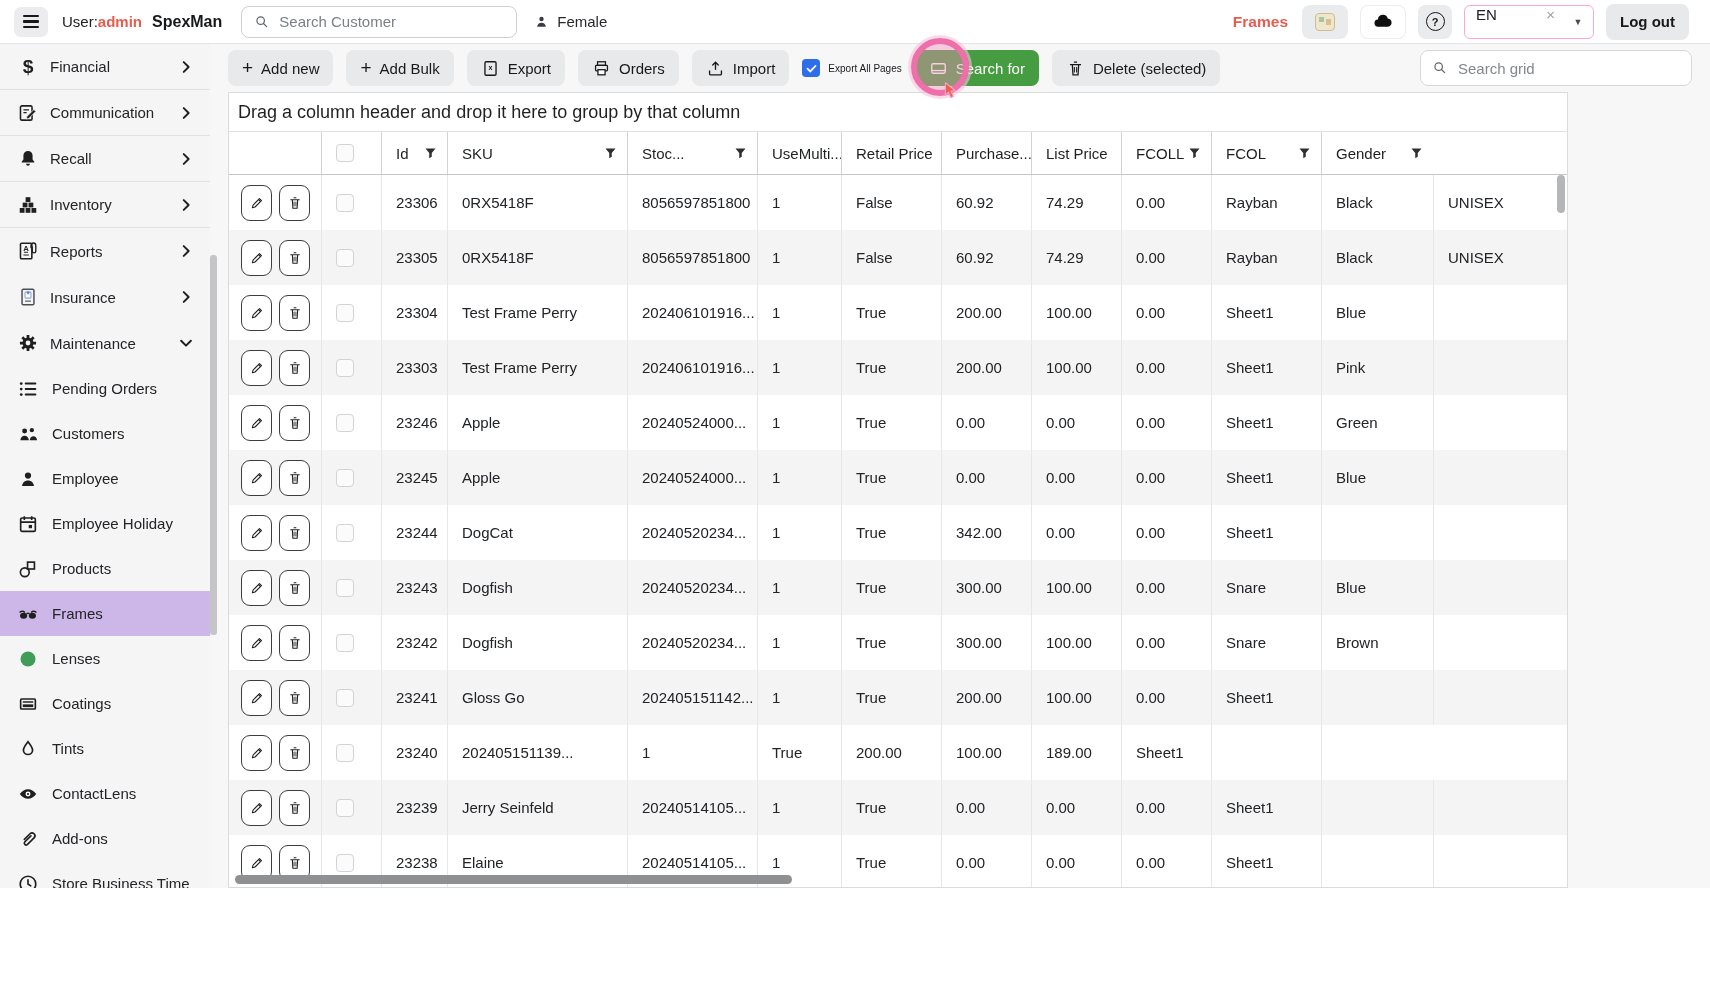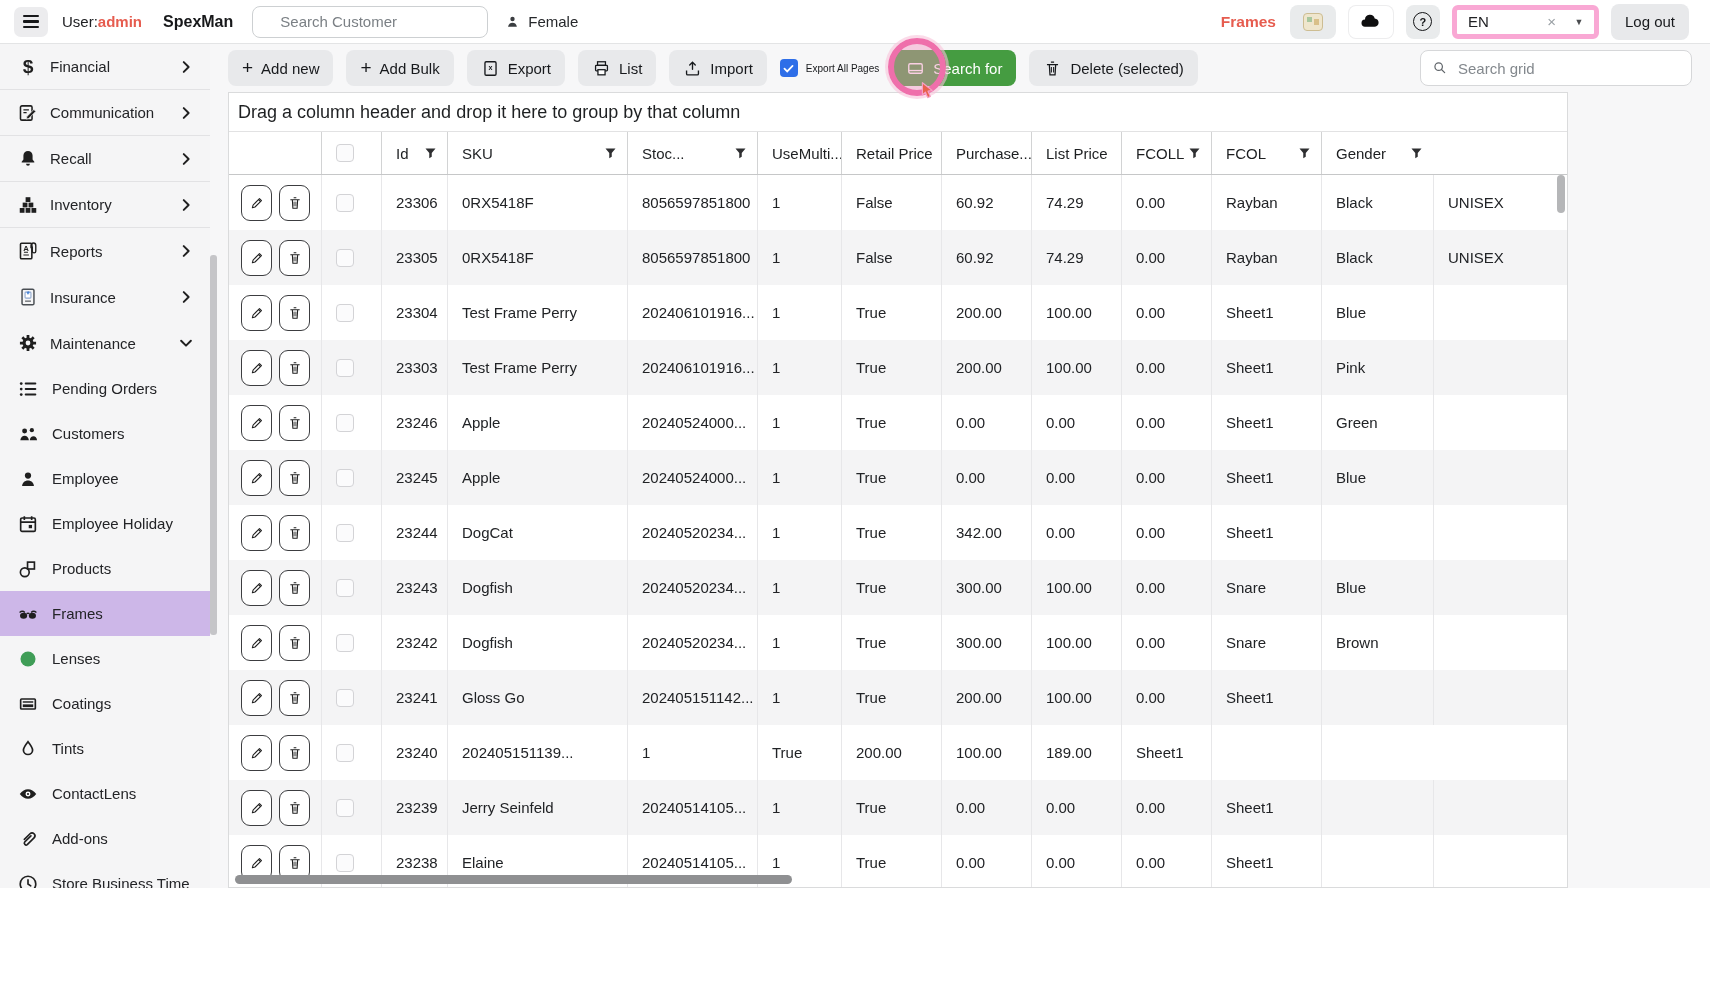--- a/index.html
+++ b/index.html
@@ -9,45 +9,45 @@
 
   
   .topbar{position:absolute;left:0;top:0;width:1710px;height:44px;background:#fff;
           border-bottom:1px solid #e3e4e5;display:flex;align-items:center;box-sizing:border-box;
           padding:0 21px 0 14px;}
   .hamburger{width:34px;height:30px;background:#ececee;border:none;border-radius:7px;
              display:flex;flex-direction:column;justify-content:center;align-items:center;gap:3px;cursor:pointer;}
   .hamburger i{display:block;width:16px;height:2.4px;background:#17181a;border-radius:1px;}
   .userblock{margin-left:14px;font-size:15px;white-space:nowrap;}
   .userblock .uname{color:#e65c4f;font-weight:bold;}
-  .appname{margin-left:21px;font-size:16px;font-weight:bold;color:#17181a;}
-  .searchwrap{margin-left:19px;width:236px;height:32px;border:1px solid #cdd0d2;border-radius:8px;
-              background:#fff;display:flex;align-items:center;padding:0 18px;box-sizing:border-box;gap:7px;}
+  .appname{margin-left:10px;font-size:16px;font-weight:bold;color:#17181a;}
+  .searchwrap{margin-left:19px;width:276px;height:32px;border:1px solid #cdd0d2;border-radius:8px;
+              background:#fff;display:flex;align-items:center;padding:0 12px;box-sizing:border-box;gap:7px;}
   .searchwrap input{border:none;outline:none;flex:1;font-size:15px;font-family:inherit;color:#333;background:transparent;}
   .searchwrap input::placeholder{color:#7b8085;}
   .personlbl{display:flex;gap:7px;margin-left:16px;font-size:15px;color:#26282b;}
   .tb-right{margin-left:auto;display:flex;align-items:center;gap:12px;}
   .pagetitle{color:#e65c4f;font-weight:bold;font-size:15.5px;margin-right:2px;}
   .sqbtn{height:34px;border:none;border-radius:8px;background:#e9ebec;display:flex;align-items:center;
          justify-content:center;cursor:pointer;}
   .widgetbtn{width:46px;}
   .widgeticon{width:18px;height:16px;background:#efe6cd;border:1px solid #cdbd92;border-radius:4px;position:relative;}
   .widgeticon:before{content:"";position:absolute;left:3px;top:3px;width:5px;height:5px;background:#a8c79e;}
   .widgeticon:after{content:"";position:absolute;right:3px;top:5px;width:5px;height:6px;background:#d9c089;}
   .cloudbtn{width:46px;background:#fff;box-shadow:0 0 0 1px #ededee inset;}
   .helpbtn{width:34px;}
   .helpcirc{width:19px;height:19px;border:1.8px solid #141517;border-radius:50%;display:flex;align-items:center;
             justify-content:center;font-size:11px;font-weight:bold;color:#141517;box-sizing:border-box;}
-  .langbox{width:147px;height:34px;background:#fff;border:5px solid #f9a8d4;border-radius:6px;
-           display:flex;align-items:center;box-sizing:border-box;overflow:hidden;}
+  .langbox{width:130px;height:34px;background:#fff;border:1px solid #f9a8d4;border-radius:6px;
+           display:flex;box-sizing:border-box;overflow:hidden;}
   .langbox .lang{padding-left:11px;font-size:15px;flex:1;color:#202124;}
   .langbox .clear{color:#9aa0a5;font-size:15px;padding:0 8px;cursor:pointer;}
   .langbox .arrowseg{width:30px;align-self:stretch;display:flex;align-items:center;justify-content:center;
                      color:#4a4c4f;font-size:9px;cursor:pointer;}
-  .logoutbtn{padding:0 13px;font-size:15px;color:#17181a;font-family:inherit;}
+  .logoutbtn{padding:0 13px;font-size:15px;color:#17181a;font-family:inherit;font-weight:bold;}
 
   
   .sidebar{position:absolute;left:0;top:44px;width:210px;height:844px;background:#f5f5f6;overflow:hidden;}
   .side-item{display:flex;align-items:center;height:46px;padding-left:16px;box-sizing:border-box;
              font-size:15px;color:#232427;cursor:pointer;}
   .side-item.sep{border-bottom:1px solid #e2e2e4;}
   .side-item .ic{width:24px;height:24px;flex:none;margin-right:10px;display:flex;align-items:center;justify-content:center;}
   .side-item .ic svg{width:22px;height:22px;}
   .side-item.lvl2{height:45px;}
   .side-item.lvl2 .ic{margin-right:12px;}
@@ -384,21 +384,21 @@
             <text x="12" y="14" text-anchor="middle" font-size="9" font-weight="bold" fill="#16191c" font-family="Liberation Sans, sans-serif">x</text>
           </svg>
         <span>Export</span>
         </button>
       <button class="tbtn">
         <svg viewBox="0 0 24 24">
             <rect x="7" y="3.5" width="10" height="4.5" fill="none" stroke="#16191c" stroke-width="1.6"></rect>
             <rect x="4.5" y="8" width="15" height="7" rx="1" fill="none" stroke="#16191c" stroke-width="1.6"></rect>
             <rect x="7.5" y="13.5" width="9" height="6.5" fill="#fff" stroke="#16191c" stroke-width="1.6"></rect>
           </svg>
-        <span>List</span>
+        <span>Orders</span>
         </button>
       <button class="tbtn">
         <svg viewBox="0 0 24 24">
             <path d="M12 13V4M8.5 7.5L12 4l3.5 3.5" fill="none" stroke="#16191c" stroke-width="1.7" stroke-linecap="round"></path>
             <path d="M4.5 14.5v4A1.5 1.5 0 0 0 6 20h12a1.5 1.5 0 0 0 1.5-1.5v-4" fill="none" stroke="#16191c" stroke-width="1.7"></path>
           </svg>
         <span>Import</span>
         </button>
       <span class="chkwrap">
         <span class="chkbox">

